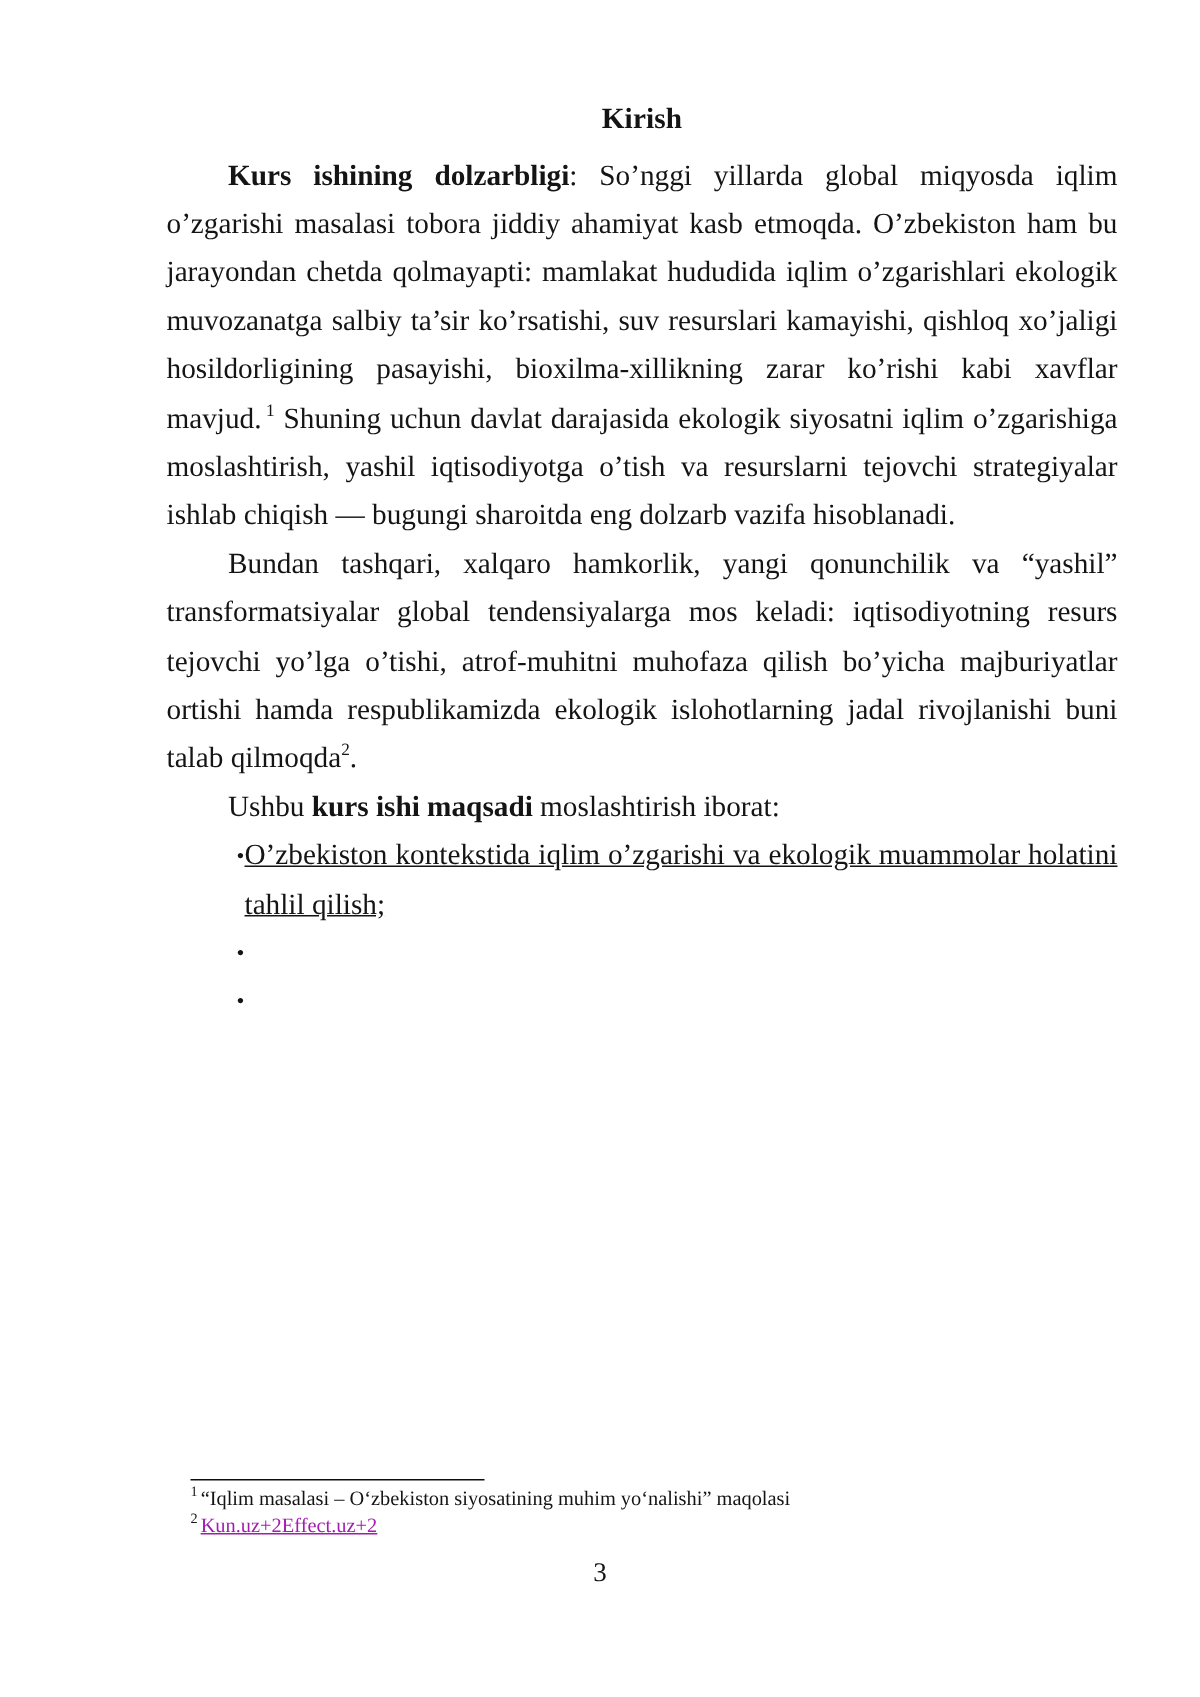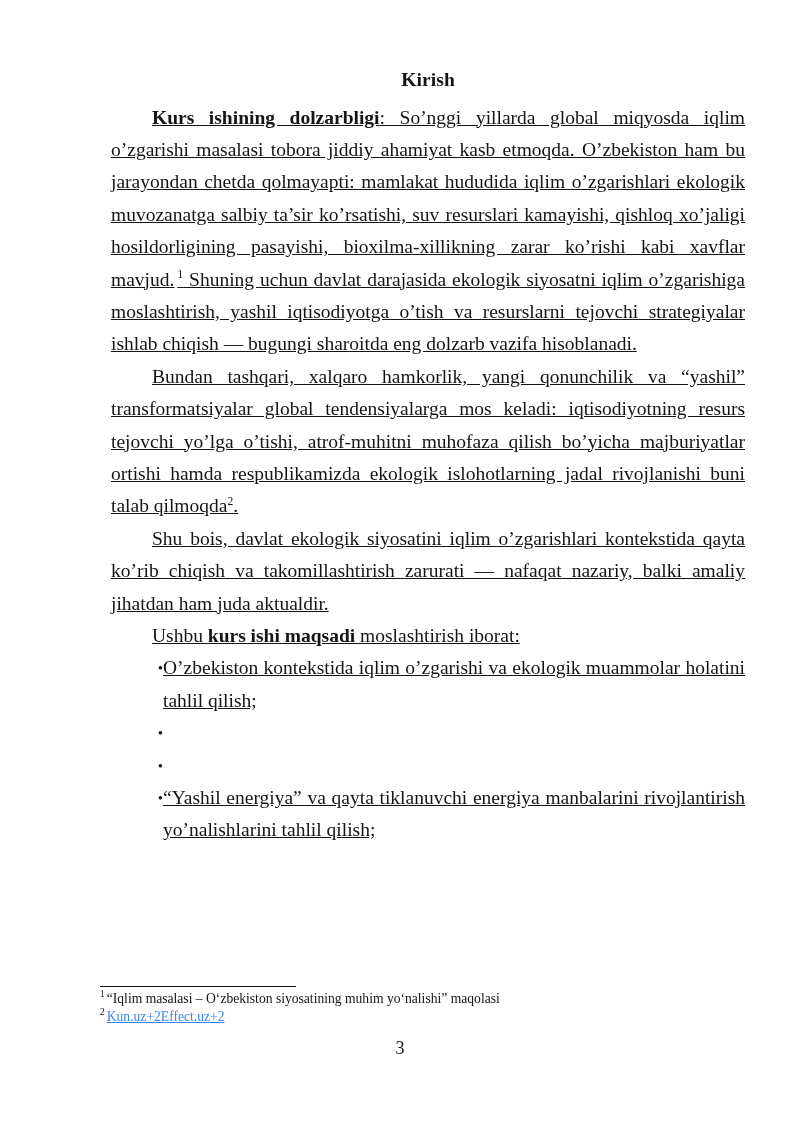--- a/index.html
+++ b/index.html
@@ -35,21 +35,20 @@
   }
   p.body-par {
     margin: 0;
     font-size: 19.5px;
     line-height: 32.4px;
     text-align: justify;
     text-justify: inter-word;
     text-indent: 41px;
     -webkit-hyphens: none;
     hyphens: none;
-    text-decoration: underline;
   }
   .bold { font-weight: bold; }
   sup.fn {
     font-size: 11.5px;
     vertical-align: super;
     line-height: 0;
   }
   sup.fn.spaced { margin-left: 3px; }
   ul.goals {
     list-style: none;
@@ -74,21 +73,21 @@
     text-align: right;
     padding-right: 0;
   }
   ul.goals li .blt::before {
     content: "\2022";
     font-size: 15px;
     vertical-align: 1px;
   }
   .footnotes {
     position: absolute;
-    left: 100px;
+    left: 127px;
     top: 986px;
     width: 634px;
   }
   .fn-rule {
     width: 196px;
     height: 0;
     border-top: 1.6px solid #0c0c0c;
     margin: 0 0 3px 0;
   }
   .fn-line {
@@ -97,21 +96,21 @@
     margin: 0;
     white-space: nowrap;
   }
   .fn-line sup {
     font-size: 9.5px;
     vertical-align: super;
     line-height: 0;
     margin-right: 2px;
   }
   a.fn-link {
-    color: #3b82f6;
+    color: #a21caf;
   }
   .page-number {
     position: absolute;
     left: 0;
     top: 1037px;
     width: 800px;
     text-align: center;
     font-size: 18px;
     line-height: 22px;
   }
@@ -122,29 +121,27 @@
 <div class="page">
 
   <div class="content">
 
     <h1 class="doc-heading">Kirish</h1>
 
     <p class="body-par"><span class="bold">Kurs ishining dolzarbligi</span><span>: So’nggi yillarda global miqyosda iqlim o’zgarishi masalasi tobora jiddiy ahamiyat kasb etmoqda. O’zbekiston ham bu jarayondan chetda qolmayapti: mamlakat hududida iqlim o’zgarishlari ekologik muvozanatga salbiy ta’sir ko’rsatishi, suv resurslari kamayishi, qishloq xo’jaligi hosildorligining pasayishi, bioxilma-xillikning zarar ko’rishi kabi xavflar mavjud.</span><sup class="fn spaced">1</sup><span> Shuning uchun davlat darajasida ekologik siyosatni iqlim o’zgarishiga moslashtirish, yashil iqtisodiyotga o’tish va resurslarni tejovchi strategiyalar ishlab chiqish — bugungi sharoitda eng dolzarb vazifa hisoblanadi.</span></p>
 
     <p class="body-par"><span>Bundan tashqari, xalqaro hamkorlik, yangi qonunchilik va “yashil” transformatsiyalar global tendensiyalarga mos keladi: iqtisodiyotning resurs tejovchi yo’lga o’tishi, atrof-muhitni muhofaza qilish bo’yicha majburiyatlar ortishi hamda respublikamizda ekologik islohotlarning jadal rivojlanishi buni talab qilmoqda</span><sup class="fn">2</sup><span>.</span></p>
 
-    <p class="body-par">Shu bois, davlat ekologik siyosatini iqlim o’zgarishlari kontekstida qayta ko’rib chiqish va takomillashtirish zarurati — nafaqat nazariy, balki amaliy jihatdan ham juda aktualdir.</p>
 
     <p class="body-par"><span>Ushbu </span><span class="bold">kurs ishi maqsadi</span><span> moslashtirish iborat:</span></p>
 
     <ul class="goals">
       <li><span class="blt"></span><span>O’zbekiston kontekstida iqlim o’zgarishi va ekologik muammolar holatini tahlil qilish;</span></li>
       <li><span class="blt"></span></li>
       <li><span class="blt"></span></li>
-      <li><span class="blt"></span><span>“Yashil energiya” va qayta tiklanuvchi energiya manbalarini rivojlantirish yo’nalishlarini tahlil qilish;</span></li>
     </ul>
 
   </div>
 
   <div class="footnotes">
     <div class="fn-rule"></div>
     <p class="fn-line"><sup>1</sup><span>“Iqlim masalasi – O‘zbekiston siyosatining muhim yo‘nalishi” maqolasi</span></p>
     <p class="fn-line"><sup>2</sup><a class="fn-link" href="#">Kun.uz+2Effect.uz+2</a></p>
   </div>
 

